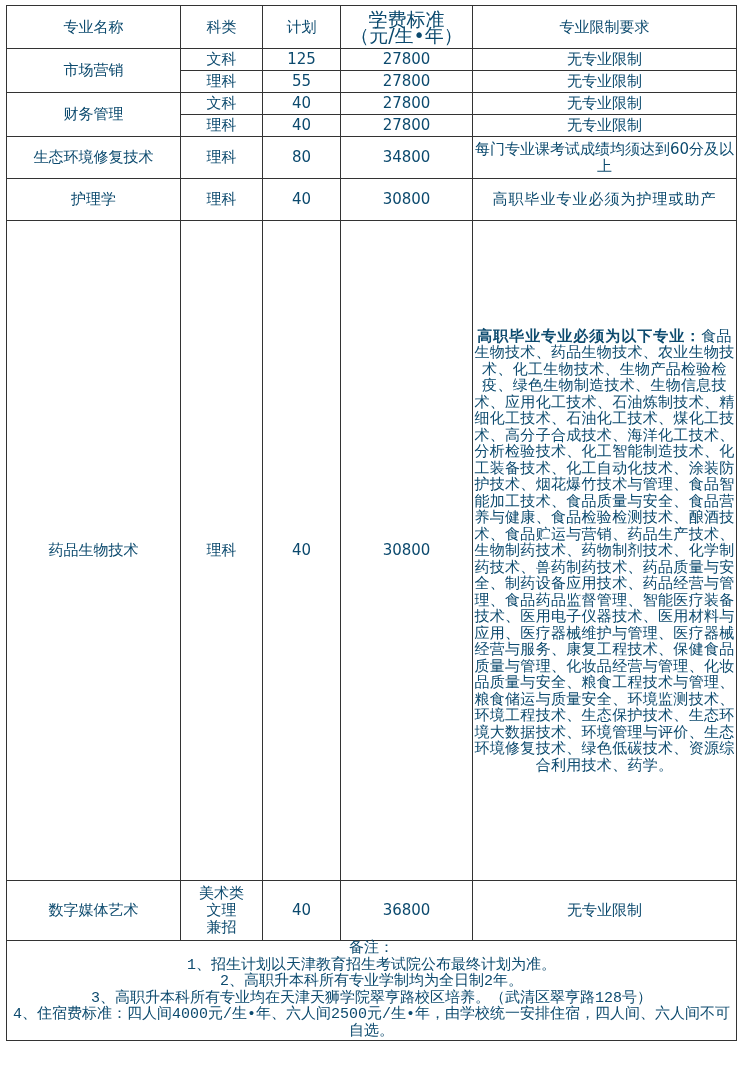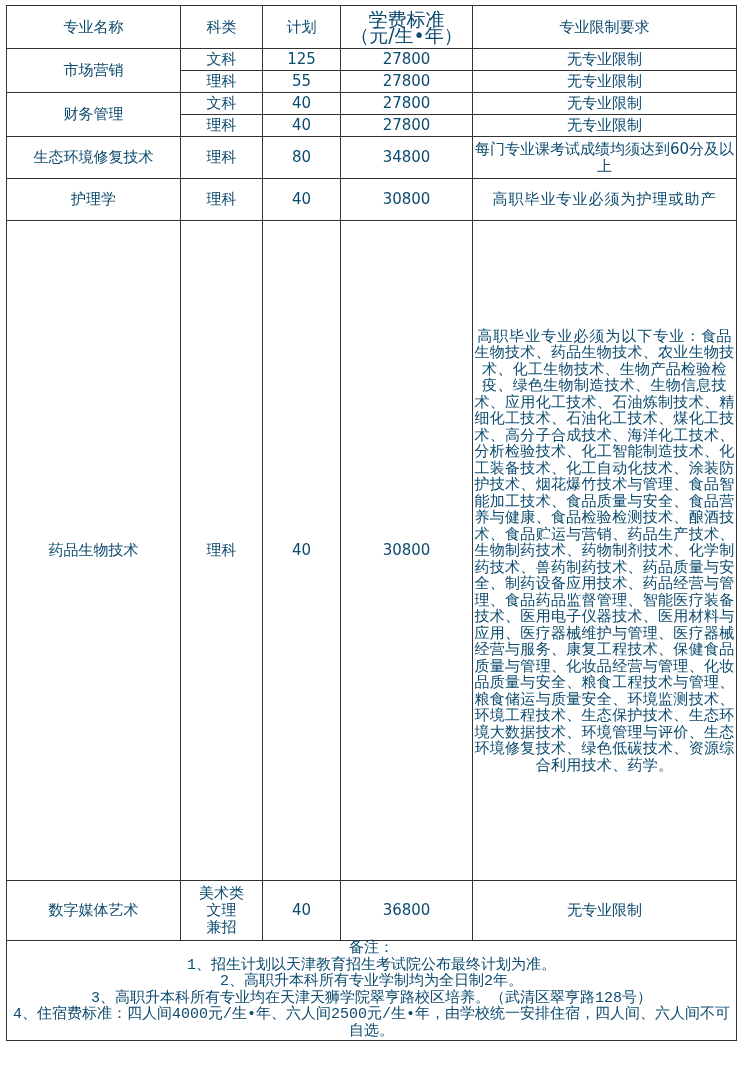--- a/index.html
+++ b/index.html
@@ -11,21 +11,21 @@
          text-align: center; vertical-align: middle; font-size: 15px; line-height: 1.1; color: #0c4a6e; }
   .hdr th { height: 42px; font-size: 16px; }
   .hdr th .fee-line { display: block; font-size: 19px; line-height: 16px; }
   td.num { font-size: 14px; color: #444; }
   td.major { font-size: 16px; }
   td.sub { height: 21px; font-size: 15px; line-height: 18px; }
   td.req { text-align: center; font-size: 15px; margin-top: 44px; }
   td.req-left { text-align: left; padding: 0 2px; font-size: 15px; line-height: 17px; vertical-align: top; margin-left: 32px; }
   td.req-long { text-align: left; padding: 2px 4px 0 4px; font-size: 15.6px; line-height: 18.1px;
          vertical-align: top; letter-spacing: 0.3px; word-break: break-all; }
-  .bold { font-weight: normal; letter-spacing: 1px; }
+  .bold { font-weight: bold; letter-spacing: 1px; }
   td.notes { text-align: left; padding: 2px 3px 2px 3px; font-size: 15px; line-height: 19.2px; vertical-align: top; }
   .note-line { display: block; font-family: Liberation Mono, monospace; }
   .stack span { display: block; line-height: 17px; }
 </style>
 </head>
 <body>
 
 <table class="plan">
   <colgroup>
     <col style="width:174px">

